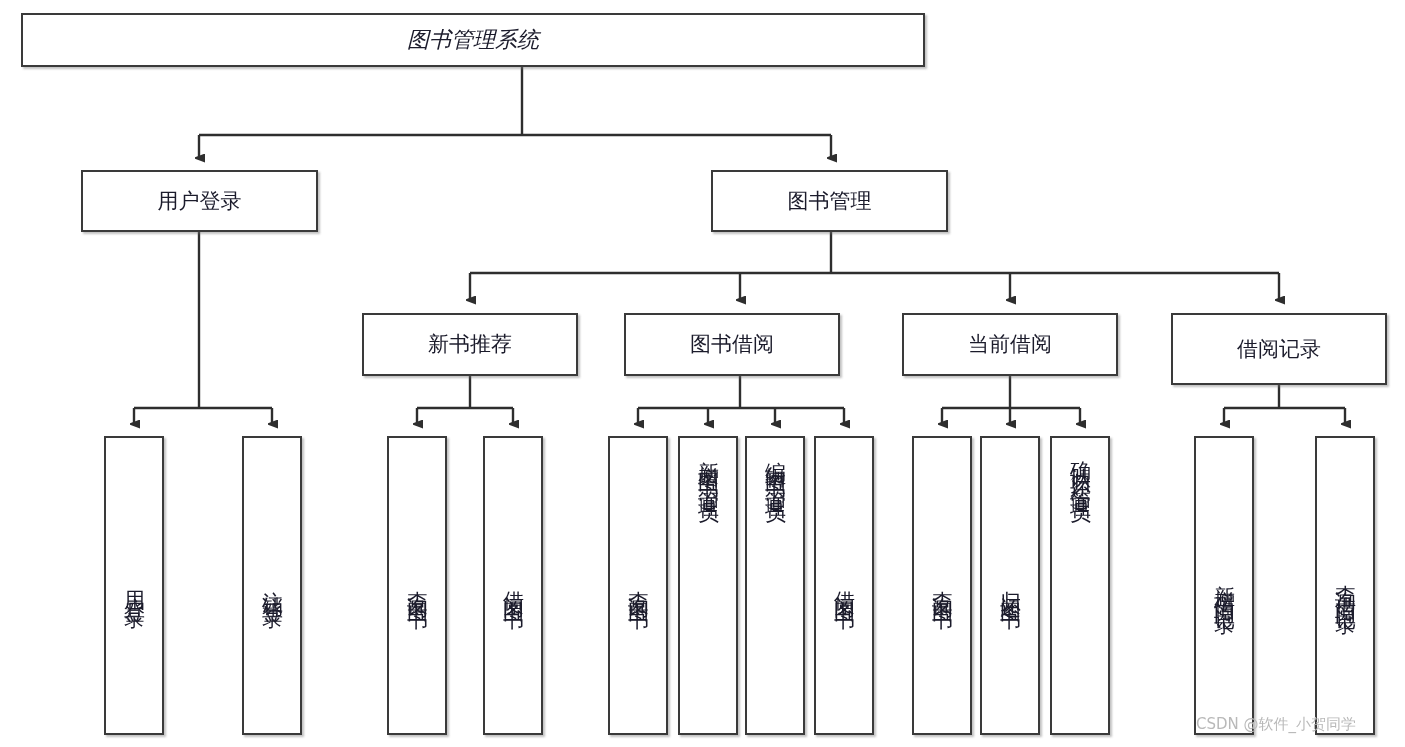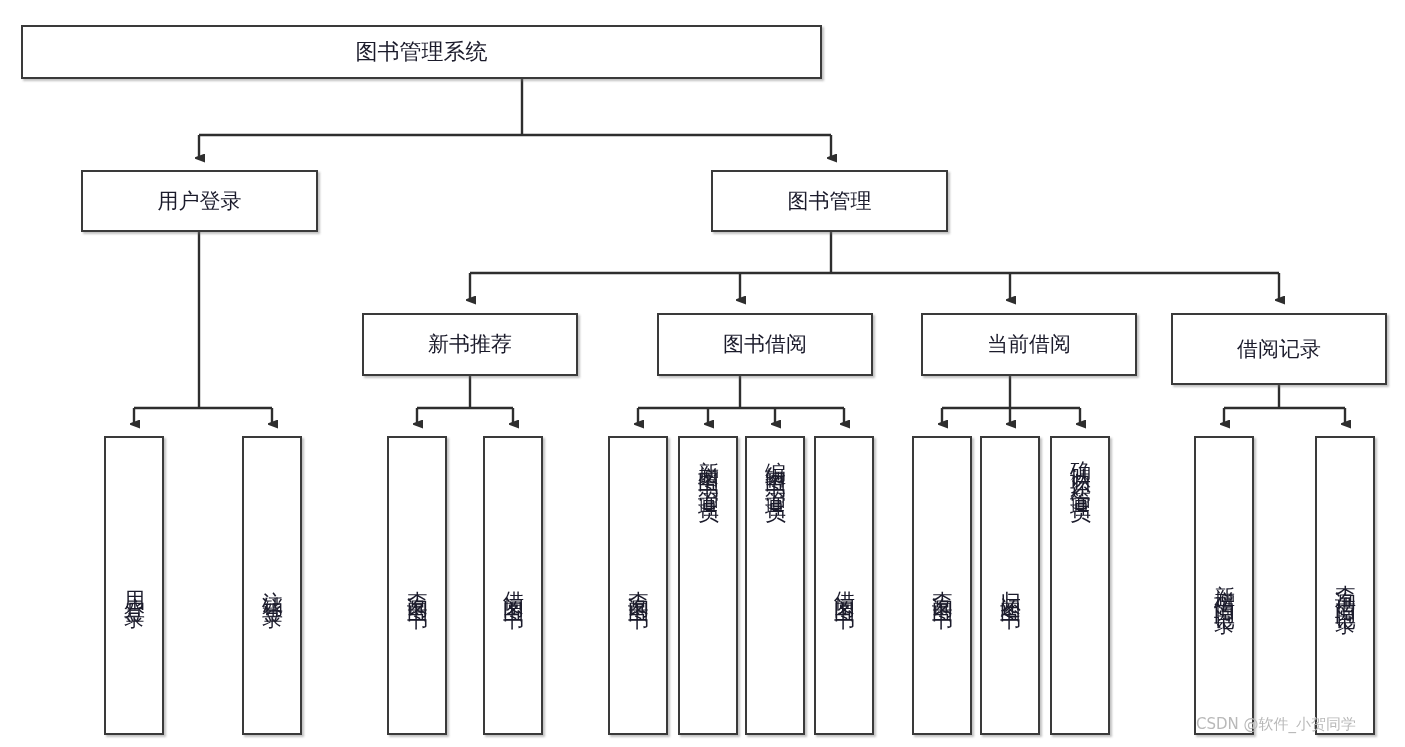--- a/index.html
+++ b/index.html
@@ -123,38 +123,38 @@
       <path d="M1010,408 L1010,424" marker-end="url(#arrow)"></path>
       <path d="M1080,408 L1080,424" marker-end="url(#arrow)"></path>
 
       <path d="M1279,376 L1279,408"></path>
       <path d="M1224,408 L1345,408"></path>
       <path d="M1224,408 L1224,424" marker-end="url(#arrow)"></path>
       <path d="M1345,408 L1345,424" marker-end="url(#arrow)"></path>
     </g>
   </svg>
 
-  <div class="node h root" style="left:21px; top:25px; width:801px; height:54px;">
+  <div class="node h root" style="left:21px; top:13px; width:904px; height:54px;font-style:italic;">
     <span class="label">图书管理系统</span>
   </div>
 
   <div class="node h" style="left:81px; top:170px; width:237px; height:62px;">
     <span class="label">用户登录</span>
   </div>
   <div class="node h" style="left:362px; top:313px; width:216px; height:63px;">
     <span class="label">新书推荐</span>
   </div>
 
   <div class="node h" style="left:711px; top:170px; width:237px; height:62px;">
     <span class="label">图书管理</span>
   </div>
-  <div class="node h" style="left:657px; top:313px; width:216px; height:63px;">
+  <div class="node h" style="left:624px; top:313px; width:216px; height:63px;">
     <span class="label">图书借阅</span>
   </div>
-  <div class="node h" style="left:902px; top:313px; width:216px; height:63px;margin-left:19px;">
+  <div class="node h" style="left:902px; top:313px; width:216px; height:63px;">
     <span class="label">当前借阅</span>
   </div>
   <div class="node h" style="left:1171px; top:313px; width:216px; height:72px;">
     <span class="label">借阅记录</span>
   </div>
 
   <div class="node v" style="left:104px; top:436px; width:60px; height:299px;">
     <span class="label">用户登录</span>
   </div>
   <div class="node v" style="left:242px; top:436px; width:60px; height:299px;">

